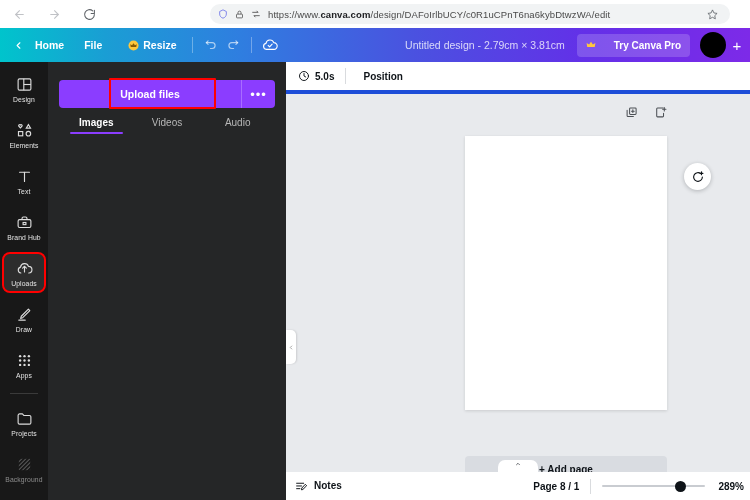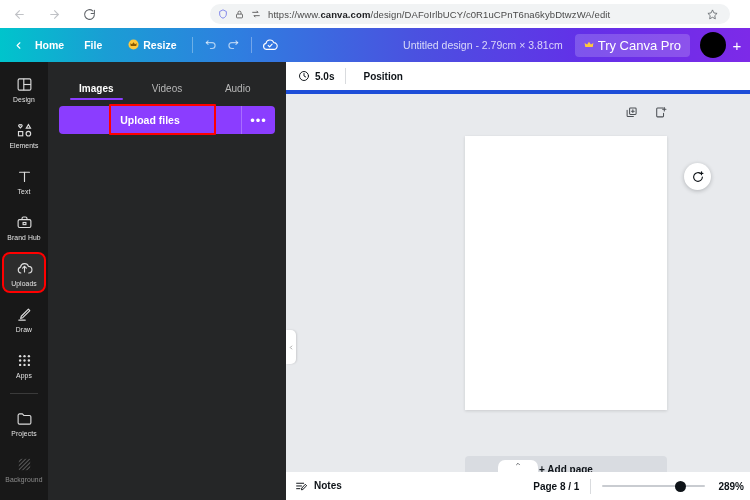--- a/index.html
+++ b/index.html
@@ -47,21 +47,21 @@
   
   #canva-header {
     position: absolute; top: 28px; left: 0;
     width: 750px; height: 34px;
     background: linear-gradient(90deg,#00c4cc 0%, #1a9ed4 14%, #2f7ee0 32%, #4a52e0 55%, #6330e8 78%, #7d2ae8 100%);
     display: flex; align-items: center;
     padding-left: 10px;
     color: #fff;
   }
   .hdr-item {
-    display: flex; 
+    display: flex; align-items: center;
     font-size: 10.5px; font-weight: bold;
     color: #ffffff;
     padding: 4px 8px; border-radius: 4px;
     white-space: nowrap;
   }
   .hdr-back { padding-right: 3px; padding-left: 3px; }
   .crown { margin-right: 4px; display: inline-flex; }
   .hdr-sep { width: 1px; height: 16px; background: rgba(255,255,255,.32); margin: 0 7px; }
   .hdr-ico-btn {
     width: 22px; height: 22px; display: flex; align-items: center; justify-content: center;
@@ -73,22 +73,23 @@
     font-size: 10.5px; color: rgba(255,255,255,.78);
     white-space: nowrap;
   }
   #try-pro {
     margin-left: 12px;
     background: rgba(255,255,255,.18);
     border-radius: 4px;
     height: 23px;
     display: flex; align-items: center;
     padding: 0 9px;
-    font-size: 13px; font-weight: normal; color: #fff;
+    font-size: 10px; font-weight: bold; color: #fff;
     white-space: nowrap;
+    gap: 14px;
   }
   #avatar {
     margin-left: 10px;
     width: 26px; height: 26px; border-radius: 50%;
     background: #000000;
   }
   #plus-btn {
     width: 22px; height: 26px;
     display: flex; align-items: center; justify-content: center;
     color: #fff; font-size: 15px; font-weight: 300;
@@ -508,30 +509,30 @@
             </defs>
             <rect x="4" y="4" width="16" height="16" fill="url(#hp)"></rect>
           </svg>
       </span>
       <span class="ri-lbl">Background</span>
     </div>
   </div>
 
   <div id="panel">
 
+    <div id="upload-row">
+      <div id="upload-label">Upload files</div>
+      <div id="upload-more">•••</div>
+      <div id="upload-highlight"></div>
+    </div>
+
     <div id="tabs">
       <div class="tab active">Images</div>
       <div class="tab">Videos</div>
       <div class="tab">Audio</div>
-    </div>
-
-    <div id="upload-row">
-      <div id="upload-label">Upload files</div>
-      <div id="upload-more">•••</div>
-      <div id="upload-highlight"></div>
     </div>
 
     <div id="panel-body"></div>
   </div>
 
   <div id="collapse-handle">
     <svg width="6" height="9" viewBox="0 0 24 24" fill="none" stroke="currentColor" stroke-width="3" stroke-linecap="round" stroke-linejoin="round">
         <polyline points="15 18 9 12 15 6"></polyline>
       </svg>
   </div>

